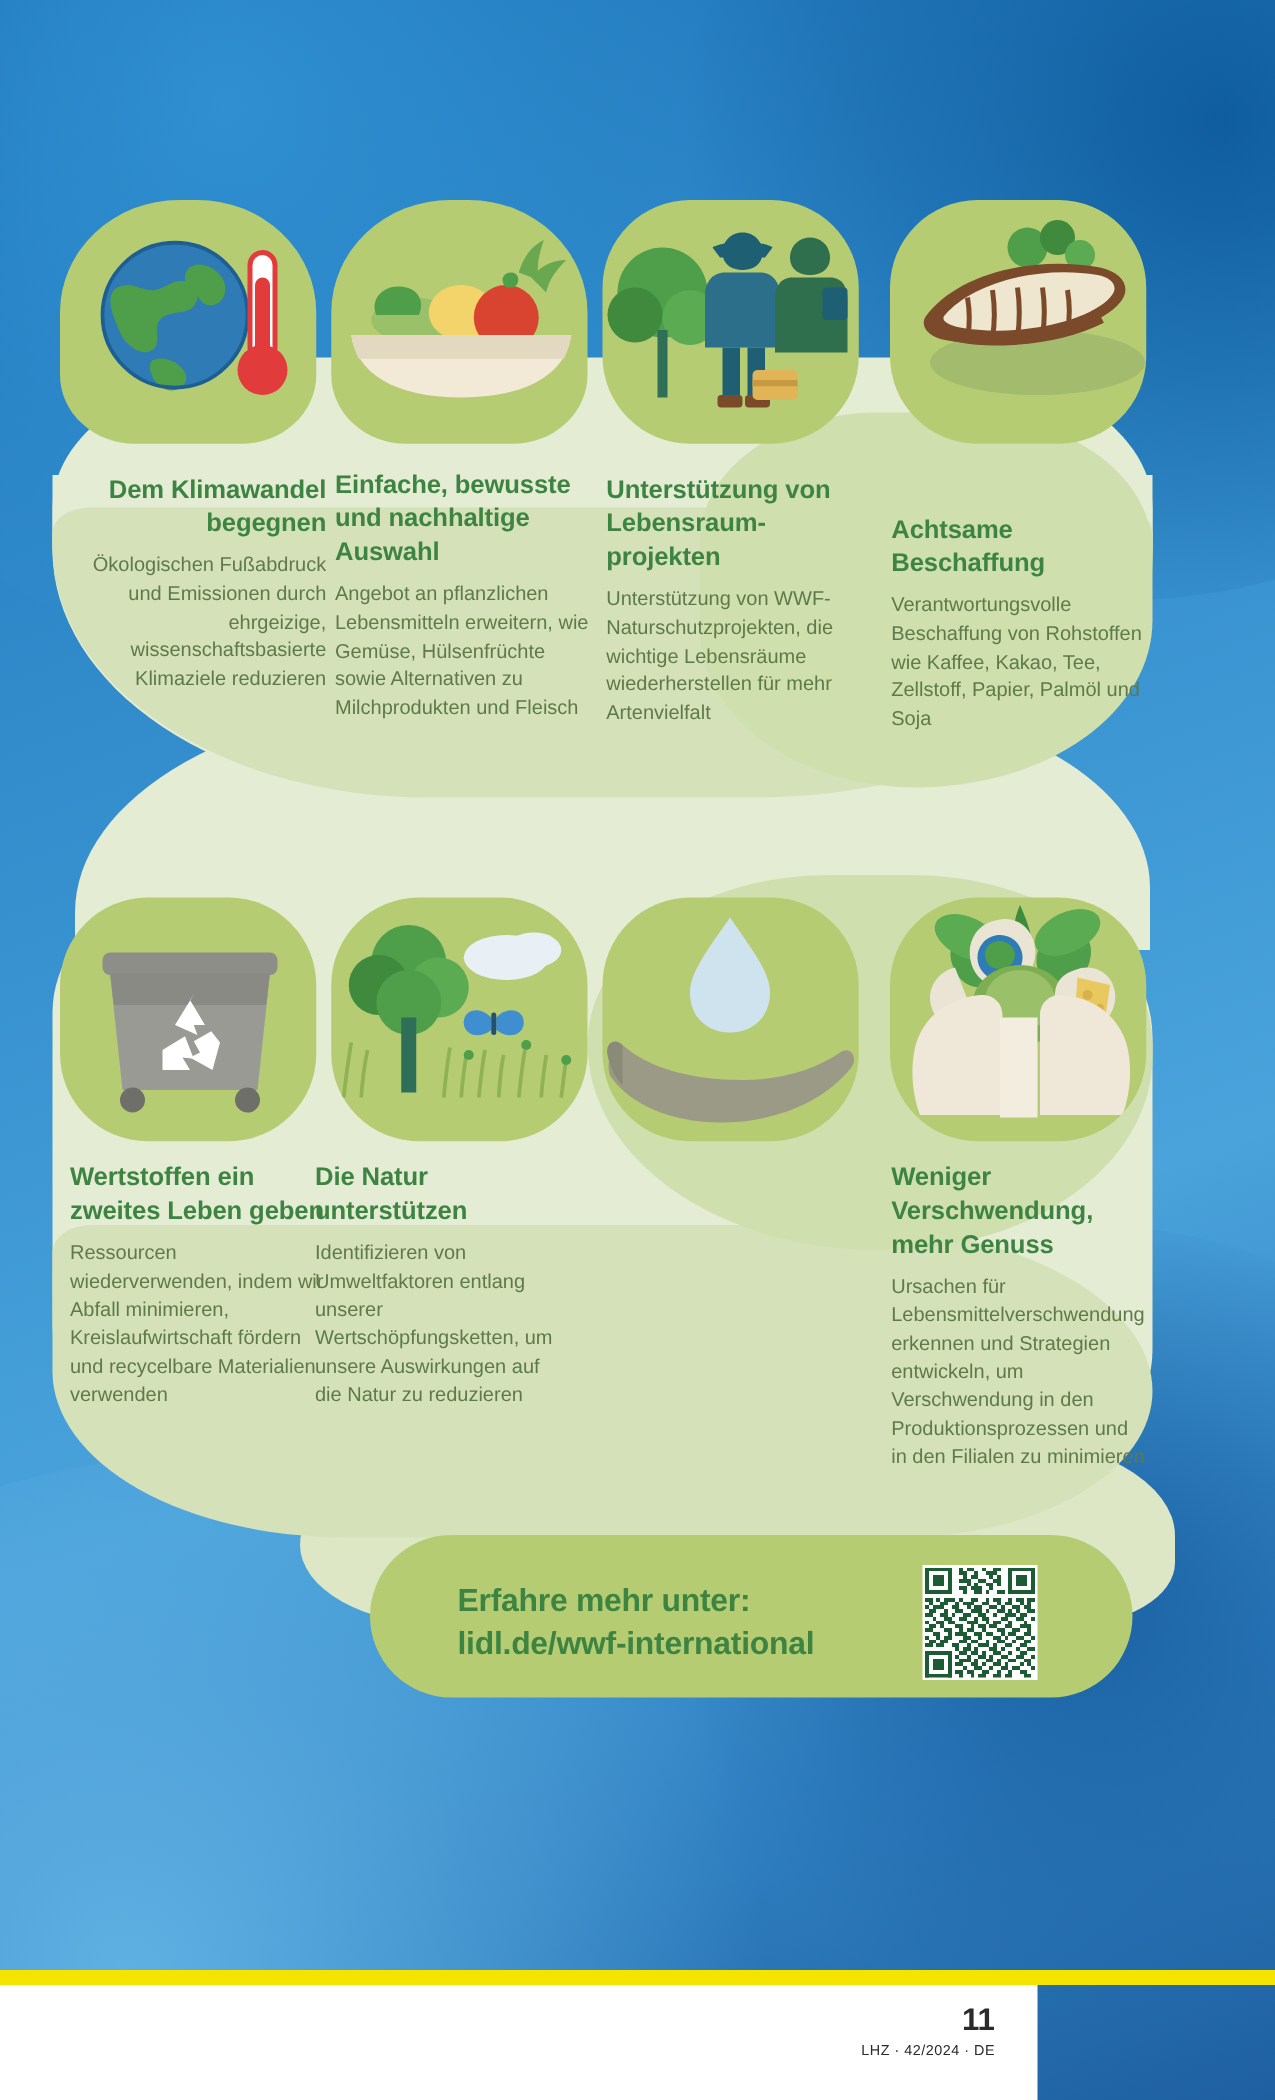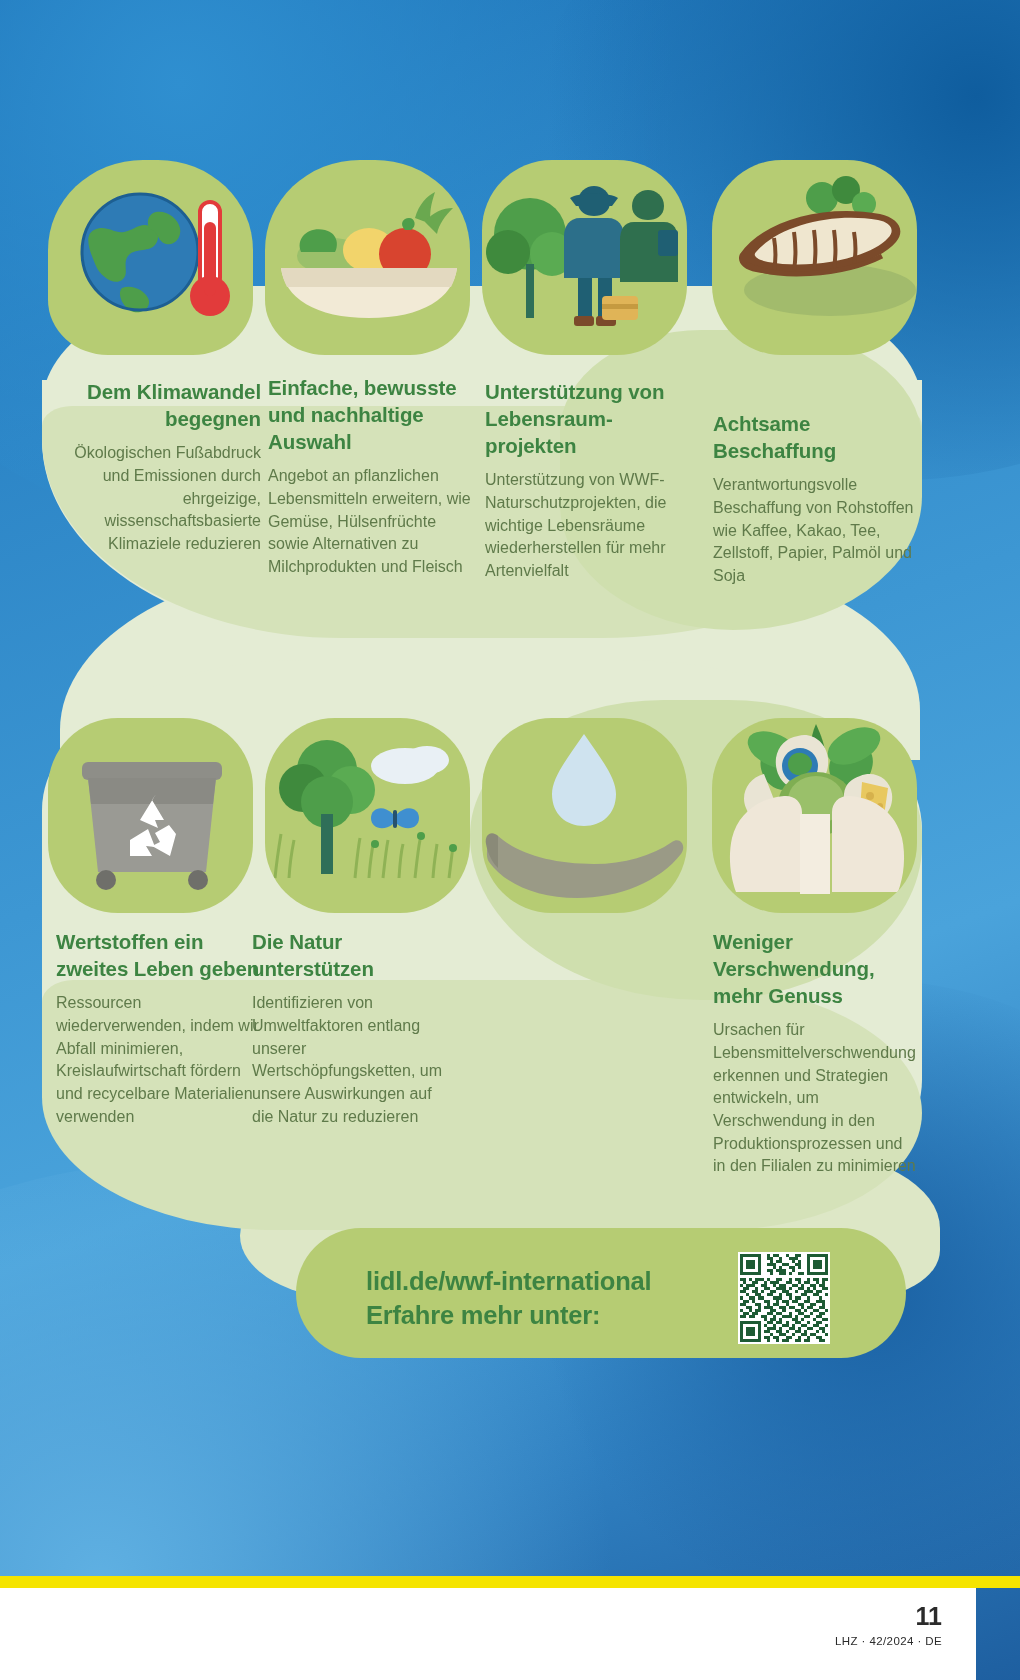--- a/index.html
+++ b/index.html
@@ -144,21 +144,21 @@
   .qr svg { display:block; width:100%; height:100%; }
 
   
   .yellow-bar {
     position: absolute; left: 0; bottom: 92px;
     width: 1020px; height: 12px;
     background: #f5e400;
   }
   .footer-white {
     position: absolute; left: 0; bottom: 0;
-    width: 976px; height: 92px;
+    width: 830px; height: 92px;
     background: #ffffff;
     margin-top: 20px;
   }
   .page-num {
     position: absolute; right: 34px; top: 14px;
     font-size: 25px; font-weight: bold; color: #2b2b2b;
     font-family: "Liberation Sans", sans-serif;
   }
   .page-meta {
     position: absolute; right: 34px; top: 47px;
@@ -358,22 +358,22 @@
   <div class="col" style="left:252px; top:928px;">
     <h3>Die Natur unterstützen</h3>
     <p>Identifizieren von Umweltfaktoren entlang unserer Wertschöpfungsketten, um unsere Auswirkungen auf die Natur zu reduzieren</p>
   </div>
   <div class="col" style="left:713px; top:928px;">
     <h3>Weniger Verschwendung, mehr Genuss</h3>
     <p>Ursachen für Lebensmittelverschwendung erkennen und Strategien entwickeln, um Verschwendung in den Produktionsprozessen und in den Filialen zu minimieren</p>
   </div>
 
   <div class="cta-text">
+    <div>Erfahre mehr unter:</div>
     <div>lidl.de/wwf-international</div>
-    <div>Erfahre mehr unter:</div>
   </div>
 
   <div class="qr">
     <svg viewBox="0 0 29 29" shape-rendering="crispEdges">
       <rect width="29" height="29" fill="#fff"></rect>
       <g fill="#1d5b34">
         <rect x="0" y="0" width="7" height="1"></rect>
           <rect x="0" y="6" width="7" height="1"></rect>
         <rect x="0" y="0" width="1" height="7"></rect>
           <rect x="6" y="0" width="1" height="7"></rect>

